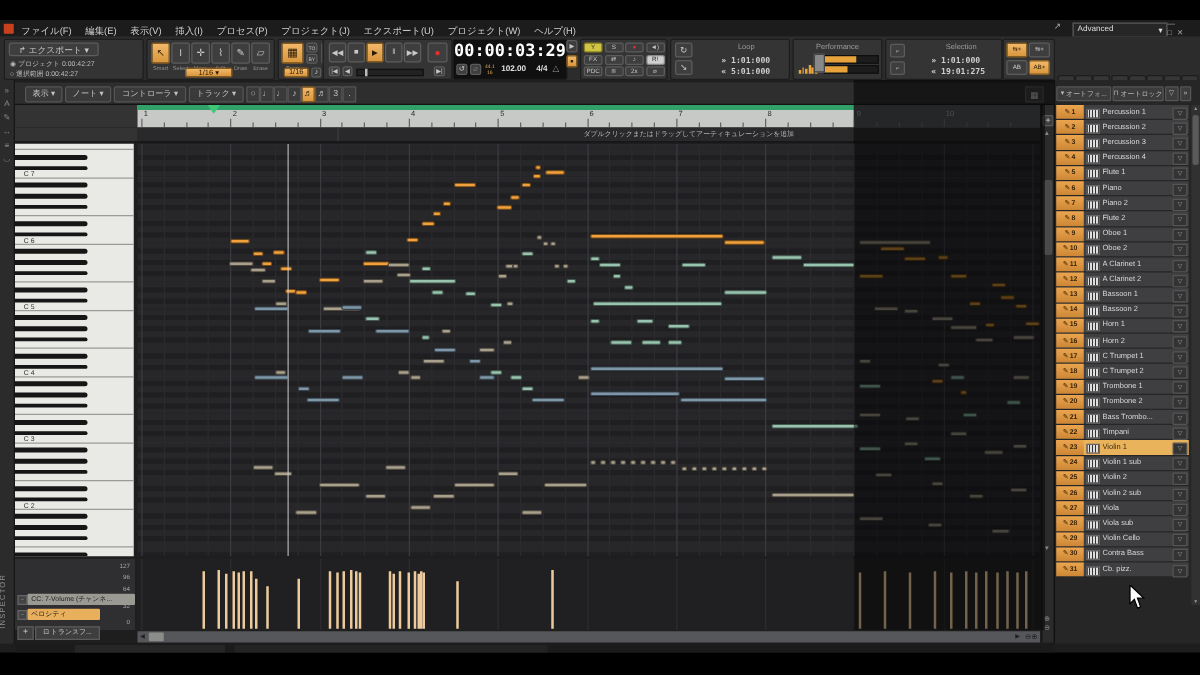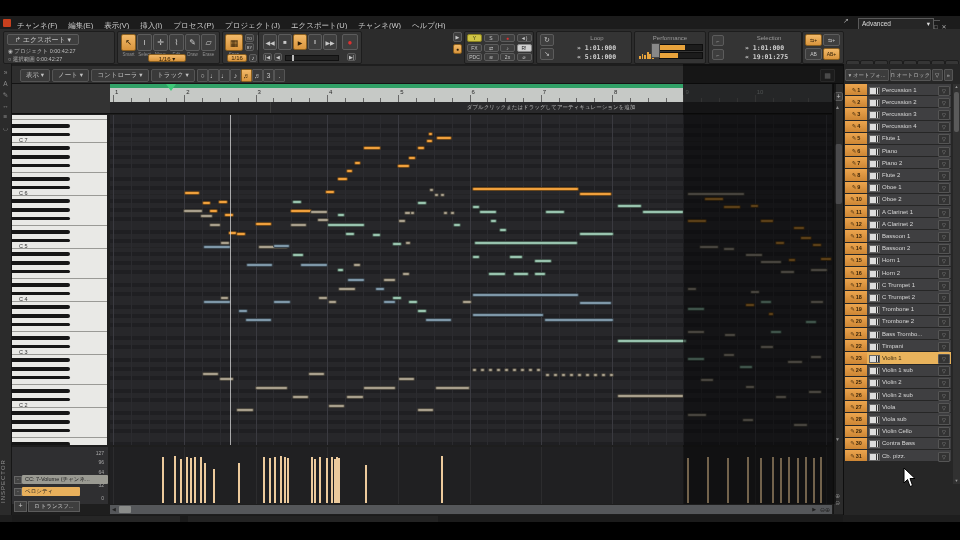--- a/index.html
+++ b/index.html
@@ -87,21 +87,21 @@
   .tfun{position:absolute;right:1px;top:1.5px;width:10px;height:8px;background:#333;border:1px solid #555;color:#999;font-size:5px;display:flex;align-items:center;justify-content:center;border-radius:1px;}
   #tscroll{position:absolute;left:109px;top:20px;width:7px;height:400px;background:#313131;}
   #cursor{left:903px;top:468px;}
 </style>
 </head>
 <body>
 <div id="stage">
 
 <div id="menubar" class="abs">
   <div id="appicon"></div>
-  <span id="menus"><span class="menu-item">チャンネ(F)</span><span class="menu-item">編集(E)</span><span class="menu-item">表示(V)</span><span class="menu-item">挿入(I)</span><span class="menu-item">プロセス(P)</span><span class="menu-item">プロジェクト(J)</span><span class="menu-item">エクスポート(U)</span><span class="menu-item">チャンネ(W)</span><span class="menu-item">ヘルプ(H)</span></span>
+  <span id="menus"><span class="menu-item">ファイル(F)</span><span class="menu-item">編集(E)</span><span class="menu-item">表示(V)</span><span class="menu-item">挿入(I)</span><span class="menu-item">プロセス(P)</span><span class="menu-item">プロジェクト(J)</span><span class="menu-item">エクスポート(U)</span><span class="menu-item">プロジェクト(W)</span><span class="menu-item">ヘルプ(H)</span></span>
 </div>
 <span class="abs" style="left:843px;top:17px;font-size:7px;color:#aaa;">↗</span>
 <div id="workspace-combo">
   <span>Advanced</span>
   <span>▾</span>
 </div>
 <span id="winbtns" class="abs" style="left:934px;top:17px;font-size:6px;color:#aaa;letter-spacing:4px;">—□✕</span>
 
 <div id="controlbar" class="abs">
   
@@ -170,20 +170,33 @@
     <div class="btn" style="left:88px;top:21px;width:9px;height:8px;font-size:5px;">
           <span>▶|</span>
         </div>
   <div class="btn" style="left: 4px; top: 2px; width: 14px; height: 16px; position: absolute; font-size: 6px;">◀◀</div>
         <div class="btn" style="left: 19px; top: 2px; width: 14px; height: 16px; position: absolute; font-size: 6px;">■</div>
         <div class="btn orange" style="left: 34px; top: 2px; width: 14px; height: 16px; position: absolute; font-size: 6px;">▶</div>
         <div class="btn" style="left: 49px; top: 2px; width: 14px; height: 16px; position: absolute; font-size: 6px;">‖</div>
         <div class="btn" style="left: 64px; top: 2px; width: 14px; height: 16px; position: absolute; font-size: 6px;">▶▶</div>
       </div>
   
+  <div class="module" style="left:362px;top:2px;width:90px;height:31px;background:#101010;">
+    <div class="mono" style="position:absolute;left:0;top:1px;width:90px;text-align:center;font-size:13.5px;font-weight:bold;color:#fff;">00:00:03:29</div>
+    <div class="btn" style="left:2px;top:19px;width:9px;height:9px;font-size:6px;">
+          <span>↺</span>
+        </div>
+    <div class="btn" style="left:13px;top:19px;width:9px;height:9px;font-size:6px;color:#777;">
+          <span>⌀</span>
+        </div>
+    <div style="position:absolute;left:25px;top:18px;font-size:4px;color:#e8b050;line-height:5px;text-align:center;"><span>44.1</span><br><span>16</span></div>
+    <div style="position:absolute;left:38px;top:20px;font-size:6.5px;font-weight:bold;color:#e0e0e0;">102.00</div>
+    <div style="position:absolute;left:66px;top:20px;font-size:6.5px;font-weight:bold;color:#e0e0e0;">4/4</div>
+    <div style="position:absolute;left:79px;top:19px;font-size:7px;color:#999;">△</div>
+  </div>
   <div class="btn" style="left:453px;top:3px;width:9px;height:10px;font-size:5px;">
         <span>▶</span>
       </div>
   <div class="btn orange" style="left:453px;top:15px;width:9px;height:10px;font-size:5px;">
         <span>●</span>
       </div>
   
   <div id="togglegrid" class="module" style="left: 464px; top: 2px; width: 68px; height: 31px;">
         <div class="btn yellow" style="left: 2px; top: 2px; width: 15px; height: 8px; position: absolute; font-size: 5px;">Y</div>
         <div class="btn" style="left: 18.5px; top: 2px; width: 15px; height: 8px; position: absolute; font-size: 5px;">S</div>

